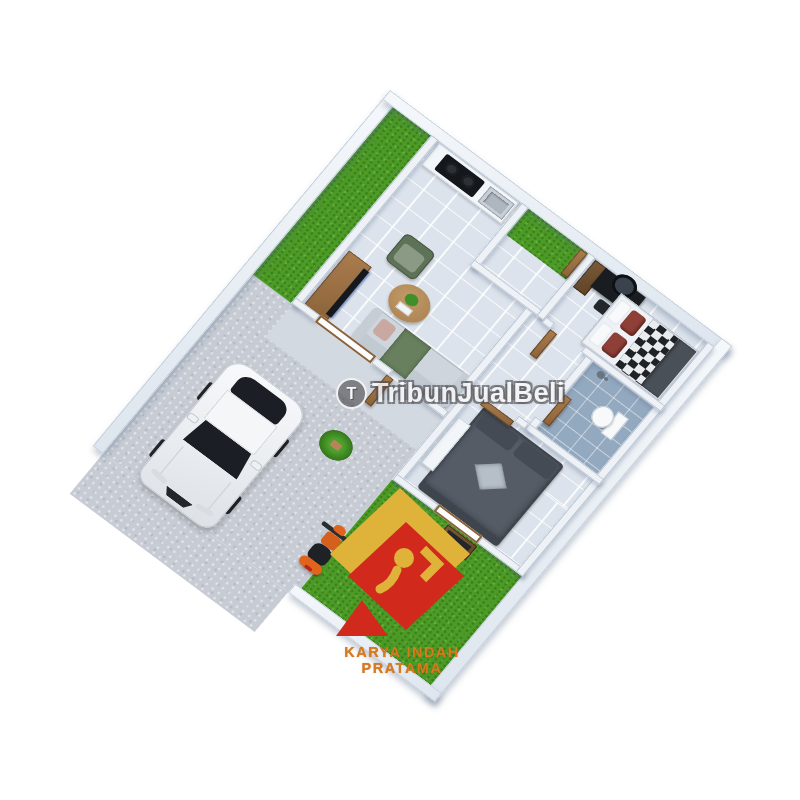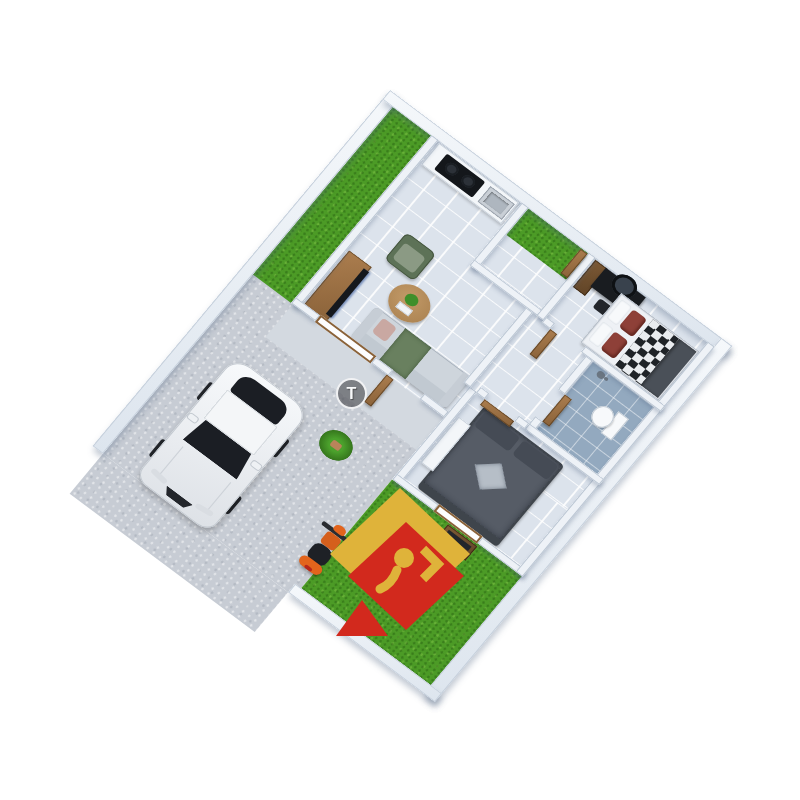--- a/index.html
+++ b/index.html
@@ -179,26 +179,28 @@
       <div class="abs" style="left:11px;top:0;width:12px;height:9px;background:#e2641c;border-radius:50% 50% 30% 30%;"></div>
       <div class="abs" style="left:9px;top:12px;width:16px;height:16px;background:#d55f1c;border-radius:4px;"></div>
       <div class="abs" style="left:7px;top:28px;width:20px;height:22px;background:#1e2126;border-radius:8px;"></div>
       <div class="abs" style="left:5px;top:48px;width:24px;height:12px;background:#e2641c;border-radius:6px;box-shadow:1px 2px 3px rgba(0,0,0,.3);"></div>
       <div class="abs" style="left:13px;top:56px;width:8px;height:4px;background:#b8271a;border-radius:2px;"></div>
     </div>
   </div>
 
   <div class="watermark">
     <div class="wm-badge">T</div>
+    <div class="wm-text">TribunJualBeli</div>
   </div>
 
   <div class="logo">
     <svg width="160" height="150" viewBox="0 0 160 150">
       <polygon points="78,0 148,66 78,132 8,66" fill="#dfb33a"></polygon>
       <polygon points="84,34 142,88 84,142 26,88" fill="#d2291d"></polygon>
       <circle cx="82" cy="70" r="10" fill="#dfb33a"></circle>
       <path d="M75,82 q-5,14 -17,19" stroke="#dfb33a" stroke-width="9" fill="none" stroke-linecap="round"></path>
       <polyline points="101,61 116,76 101,91" stroke="#dfb33a" stroke-width="9" fill="none"></polyline>
       <polygon points="40,112 66,148 14,148" fill="#d2291d"></polygon>
     </svg>
+    <div class="logo-text">KARYA INDAH PRATAMA</div>
   </div>
 
 </div>
 
 </body></html>

